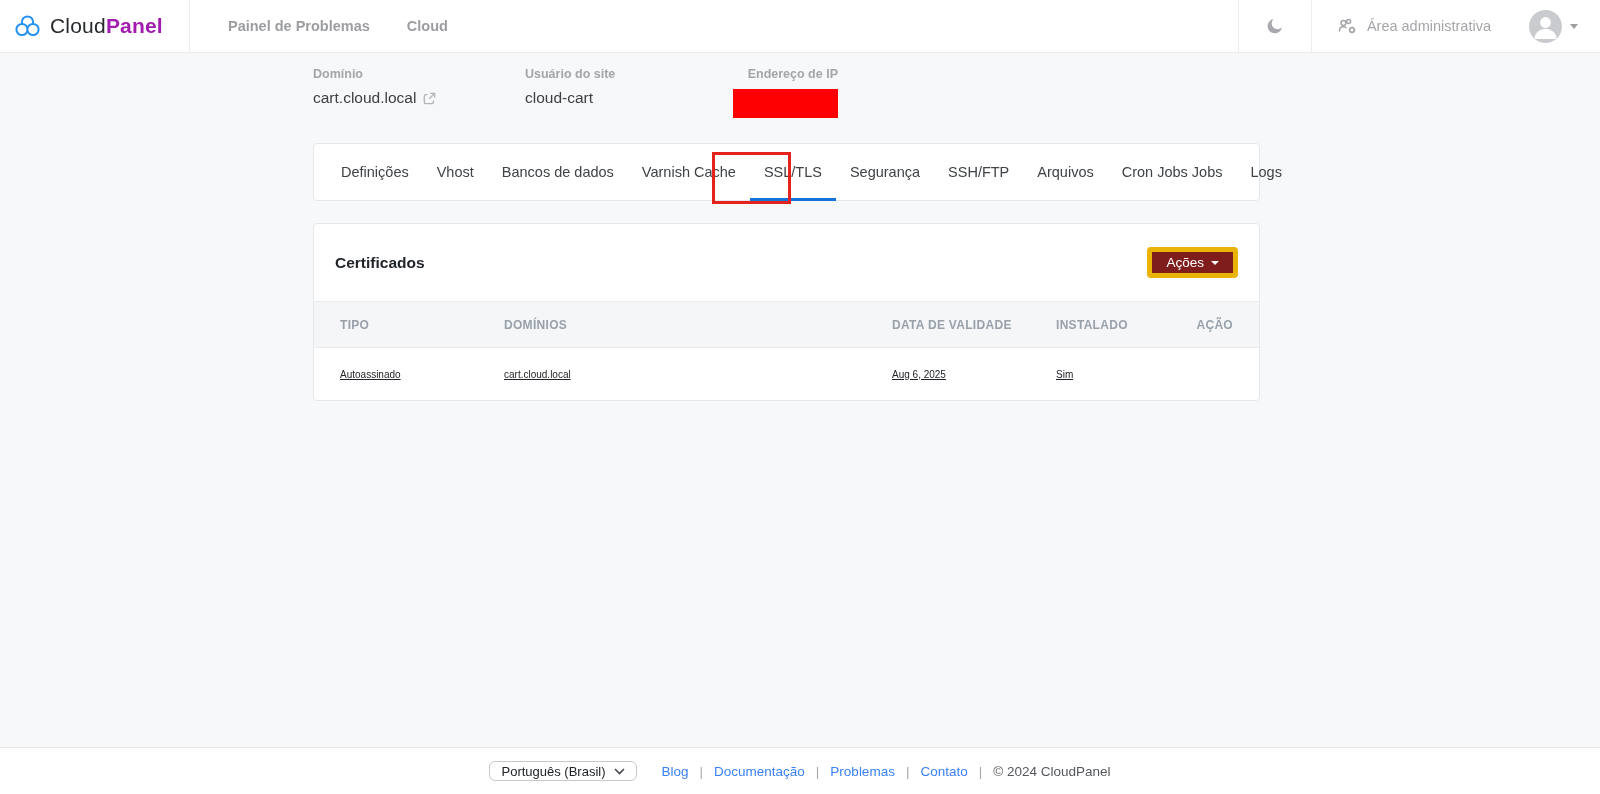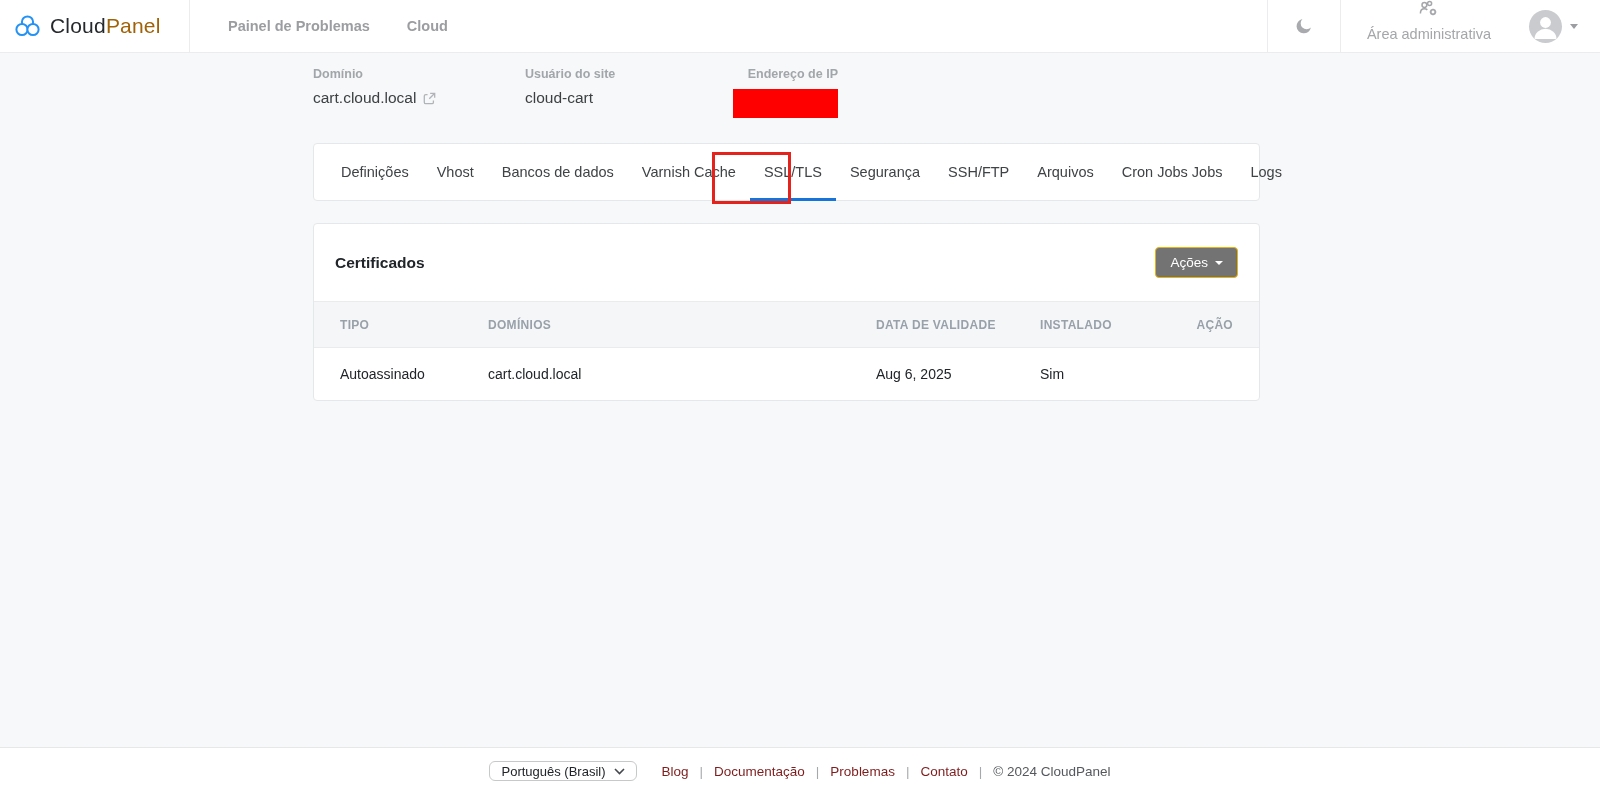--- a/index.html
+++ b/index.html
@@ -13,33 +13,33 @@
   .topbar {
     position:absolute; top:0; left:0; width:1600px; height:53px;
     background:#fff; border-bottom:1px solid #ececee;
     display:flex; align-items:stretch;
   }
   .logo-area {
     width:190px; border-right:1px solid #ececee;
     display:flex; align-items:center; padding-left:14px; gap:9px; cursor:pointer;
   }
   .logo-text { font-size:21px; letter-spacing:.2px; color:#26292c; }
-  .logo-text .blue { color:#a16207; }
+  .logo-text .blue { color:#a21caf;font-weight:bold; }
   .main-nav { display:flex; align-items:center; gap:37px; margin-left:38px; }
   .main-nav a {
     font-size:14.5px; font-weight:bold; color:#9b9da0; text-decoration:none; cursor:pointer;
   }
   .topbar-right { margin-left:auto; display:flex; align-items:stretch; }
   .moon-btn {
     width:74px; border-left:1px solid #ececee; border-right:1px solid #ececee;
     display:flex; align-items:center; justify-content:center; cursor:pointer;
   }
   .admin-area {
     display:flex; align-items:center; gap:9px; padding:0 26px;
-    color:#a4a6a9; font-size:14.5px; cursor:pointer; white-space:nowrap;flex-direction:column;
+    color:#a4a6a9; font-size:14.5px; cursor:pointer; white-space:nowrap;
   }
   .user-menu { display:flex; align-items:center; gap:8px; padding:0 22px 0 12px; cursor:pointer; }
   .avatar {
     width:33px; height:33px; border-radius:50%; background:#c9cbce;
     overflow:hidden; display:flex; align-items:flex-start; justify-content:center;
   }
   .caret-down {
     width:0; height:0; border-left:4px solid transparent; border-right:4px solid transparent;
     border-top:5px solid #9b9da0;
   }
@@ -73,56 +73,56 @@
   
   .cert-card {
     position:absolute; left:313px; top:223px; width:947px;
     background:#fff; border:1px solid #e5e8ea; border-radius:4px;
   }
   .cert-header {
     height:77px; display:flex; align-items:center; justify-content:space-between; padding:0 21px;
   }
   .cert-title { font-size:15.5px; font-weight:bold; color:#212529; }
   .actions-btn {
-    background:#737373; color:#fff; border:1px solid #eab308; border-radius:4px;
+    background:#7f1d1d; color:#fff; border:5px solid #eab308; border-radius:4px;
     height:31px; padding:0 14px; font-size:13.5px; font-family:inherit;
     display:flex; align-items:center; gap:7px; cursor:pointer;
   }
   .actions-btn .caret {
     width:0; height:0; border-left:4px solid transparent; border-right:4px solid transparent;
     border-top:4px solid #fff; margin-top:1px;
   }
   .table-head, .table-row {
     display:flex; align-items:center; padding:0 26px;
   }
   .table-head {
     height:47px; background:#f5f6f8;
     border-top:1px solid #e9ebed; border-bottom:1px solid #e9ebed;
     font-size:12px; font-weight:bold; color:#98a1aa; letter-spacing:.3px;
   }
-  .table-row { height:52px; font-size:14px; color:#212529; }
+  .table-row { height:52px; font-size:10px; color:#212529;text-decoration:underline; }
   .col-tipo { width:148px; }
-  .col-dominios { width:388px; }
+  .col-dominios { width:388px;margin-left:16px; }
   .col-validade { width:164px; }
   .col-instalado { flex:1; }
   .col-acao { width:62px; text-align:right; }
 
   
   .footer {
     position:absolute; left:0; bottom:0; width:1600px; height:47px;
     background:#fff; border-top:1px solid #e7e7e7;
     display:flex; align-items:center; justify-content:center; gap:24px;
   }
   .lang-select {
     width:148px; height:20px; border:1px solid #c6c8ca; border-radius:6px;
     display:flex; align-items:center; justify-content:space-between;
     padding:0 11px; font-size:13px; color:#212529; background:#fff; cursor:pointer;
   }
   .footer-links { display:flex; align-items:center; gap:11px; font-size:13.5px; color:#55585c; }
-  .footer-links a { color:#7f1d1d; text-decoration:none; cursor:pointer; }
+  .footer-links a { color:#3b82f6; text-decoration:none; cursor:pointer; }
   .footer-links .sep { color:#a6a9ac; }
   .footer-links .copyright { color:#55585c; }
 </style>
 </head>
 <body>
 
 <header class="topbar">
   <div class="logo-area">
     <svg width="27" height="24" viewBox="0 0 27 24" fill="none">
       <circle cx="13.5" cy="8" r="5.6" fill="#fff" stroke="#2492f4" stroke-width="2"></circle>

